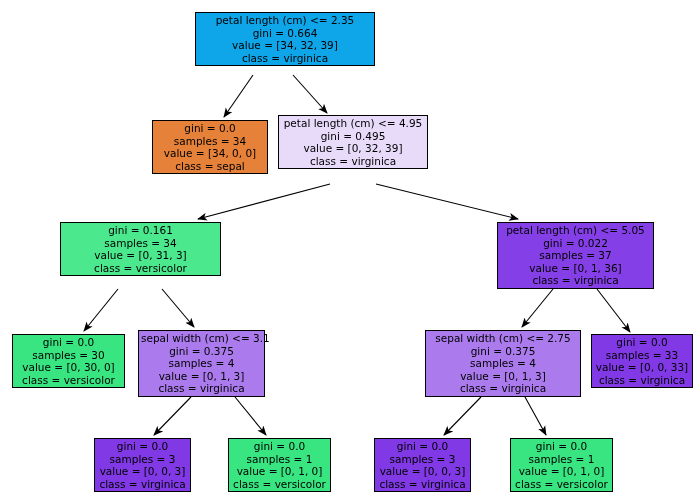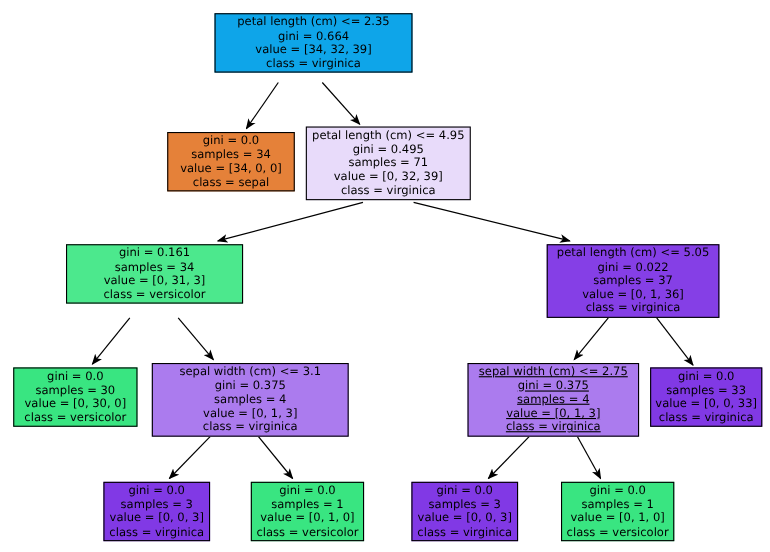--- a/index.html
+++ b/index.html
@@ -63,21 +63,20 @@
   <div class="node" style="left: 152px; top: 120px; width: 116px; background-color: rgb(229, 129, 57);">
     <div>gini = 0.0</div>
     <div>samples = 34</div>
     <div>value = [34, 0, 0]</div>
     <div>class = sepal</div>
   </div>
 
   <div class="node" style="left: 278px; top: 115px; width: 150px; background-color: rgb(232, 219, 250);">
     <div>petal length (cm) &lt;= 4.95</div>
     <div>gini = 0.495</div>
-    <div>samples = 71</div>
     <div>value = [0, 32, 39]</div>
     <div>class = virginica</div>
   </div>
 
   <div class="node" style="left: 60px; top: 222px; width: 161px; background-color: rgb(76, 232, 141);">
     <div>gini = 0.161</div>
     <div>samples = 34</div>
     <div>value = [0, 31, 3]</div>
     <div>class = versicolor</div>
   </div>
@@ -90,29 +89,29 @@
     <div>class = virginica</div>
   </div>
 
   <div class="node" style="left: 12px; top: 334px; width: 113px; background-color: rgb(57, 229, 129);">
     <div>gini = 0.0</div>
     <div>samples = 30</div>
     <div>value = [0, 30, 0]</div>
     <div>class = versicolor</div>
   </div>
 
-  <div class="node" style="left: 138px; top: 330px; width: 179px; background-color: rgb(171, 123, 238);">
+  <div class="node" style="left: 138px; top: 330px; width: 127px; background-color: rgb(171, 123, 238);">
     <div>sepal width (cm) &lt;= 3.1</div>
     <div>gini = 0.375</div>
     <div>samples = 4</div>
     <div>value = [0, 1, 3]</div>
     <div>class = virginica</div>
   </div>
 
-  <div class="node" style="left: 425px; top: 330px; width: 156px; background-color: rgb(171, 123, 238); text-decoration: underline;">
+  <div class="node" style="left: 425px; top: 330px; width: 156px; background-color: rgb(171, 123, 238);">
     <div>sepal width (cm) &lt;= 2.75</div>
     <div>gini = 0.375</div>
     <div>samples = 4</div>
     <div>value = [0, 1, 3]</div>
     <div>class = virginica</div>
   </div>
 
   <div class="node" style="left: 591px; top: 334px; width: 102px; background-color: rgb(129, 57, 229);">
     <div>gini = 0.0</div>
     <div>samples = 33</div>

